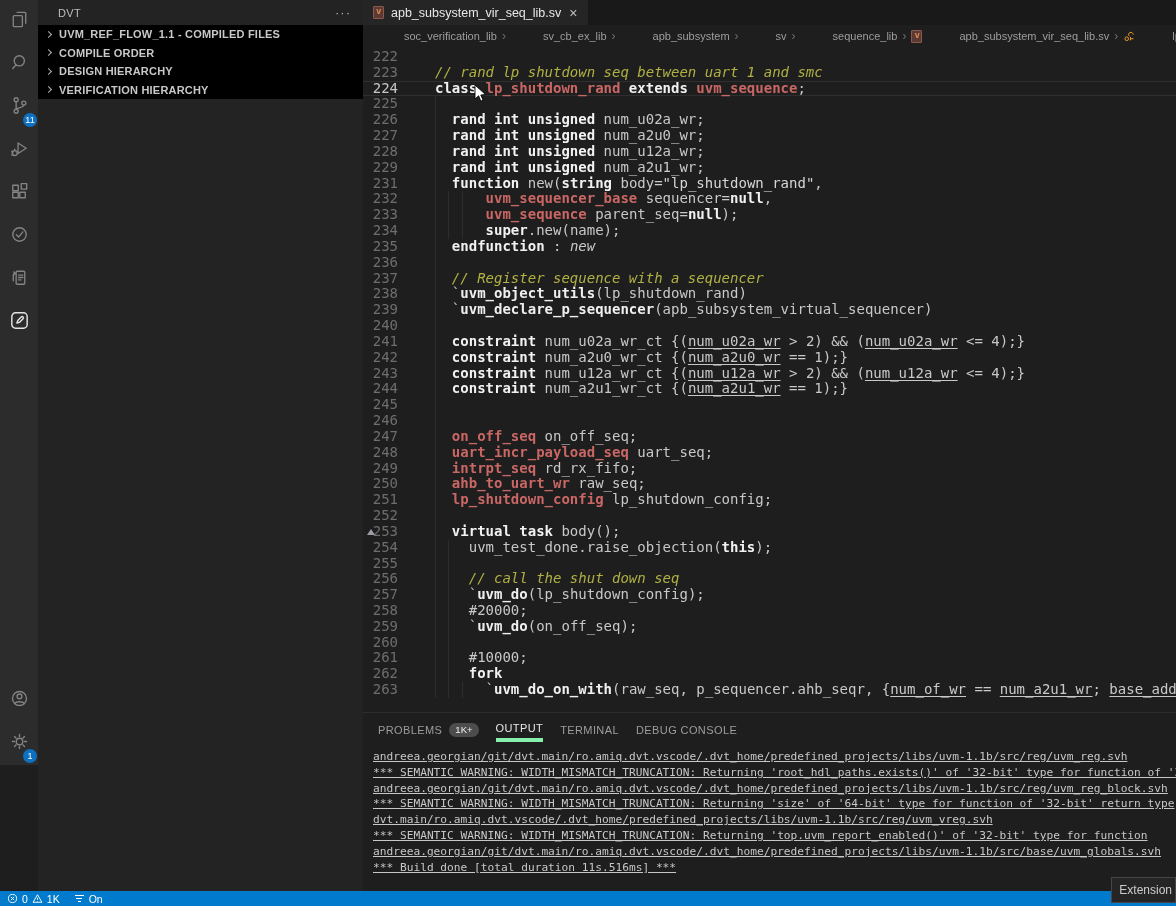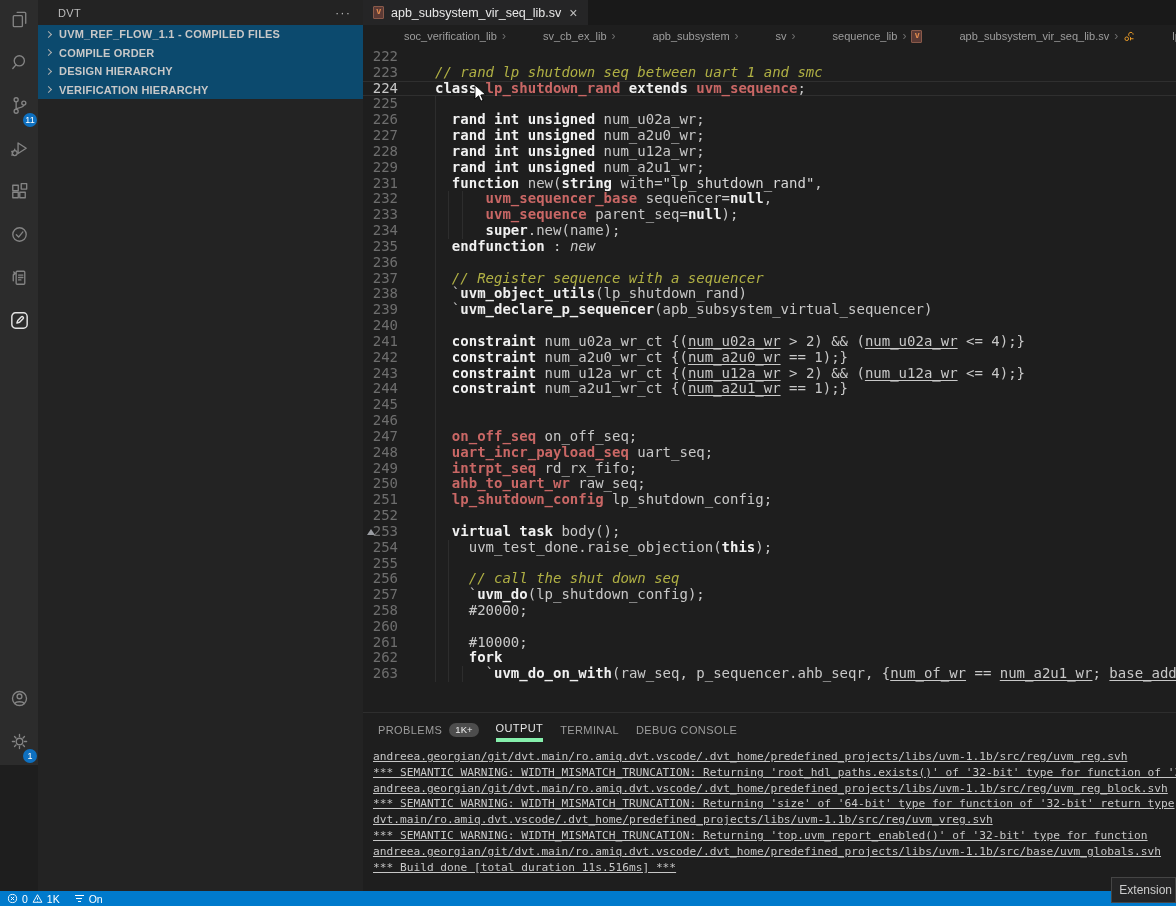--- a/index.html
+++ b/index.html
@@ -14,21 +14,21 @@
   .abitem.active svg { stroke:#e4e4e4; }
   .abspacer { flex:1; }
   .abbadge { position:absolute; right:1px; bottom:2px; min-width:14px; height:14px; border-radius:8px;
     background:#0e70c0; color:#fff; font-size:9px; line-height:14px; text-align:center; padding:0 2px; }
 
   
   #sidebar { position:absolute; left:38px; top:0; width:325px; height:891px; background:#232323; }
   #sidebar-header { height:25px; display:flex; align-items:center; padding:0 12px 0 20px; }
   #sidebar-title { font-size:11px; color:#bdbdbd; letter-spacing:.4px; flex:1; }
   #sidebar-menu { color:#b5b5b5; font-size:13px; letter-spacing:1px; cursor:pointer; }
-  #dvt-tree { background:#0c4a6e; }
+  #dvt-tree { background:#000000; }
   .trow { height:18.5px; display:flex; align-items:center; padding-left:6px; cursor:pointer; }
   .chev { width:5px; height:5px; border-right:1.2px solid #b0b0b0; border-bottom:1.2px solid #b0b0b0;
     transform:rotate(-45deg); margin:0 8px 0 2px; flex:none; }
   .tlabel { font-size:11px; font-weight:700; color:#c8c8c8; letter-spacing:.2px; white-space:nowrap; }
 
   
   #editor-group { position:absolute; left:363px; top:0; width:813px; height:712px; background:#1e1e1e; }
   #tabbar { height:25px; background:#191919; display:flex; }
   #tab-active { background:#252526; display:flex; align-items:center; padding:0 10px; gap:7px; cursor:pointer; }
   #tab-label { font-size:12.5px; color:#e8e8e8; white-space:nowrap; }
@@ -227,21 +227,21 @@
     </div>
   <div id="code">
       <div class="cl"><span class="ln">222</span><span class="ct"></span></div>
       <div class="cl"><span class="ln">223</span><span class="ct"><span class="tok-c">// rand lp shutdown seq between uart 1 and smc</span></span></div>
       <div class="cl cur"><span class="ln">224</span><span class="ct"><span class="tok-k">class </span><span class="tok-t">lp_shutdown_rand</span><span class="tok-k"> extends </span><span class="tok-t">uvm_sequence</span><span class="tok-d">;</span></span></div>
       <div class="cl"><span class="ln">225</span><span class="guide" style="left: 72px;"></span><span class="ct"></span></div>
       <div class="cl"><span class="ln">226</span><span class="guide" style="left: 72px;"></span><span class="ct"><span class="tok-d">  </span><span class="tok-k">rand int unsigned</span><span class="tok-d"> num_u02a_wr;</span></span></div>
       <div class="cl"><span class="ln">227</span><span class="guide" style="left: 72px;"></span><span class="ct"><span class="tok-d">  </span><span class="tok-k">rand int unsigned</span><span class="tok-d"> num_a2u0_wr;</span></span></div>
       <div class="cl"><span class="ln">228</span><span class="guide" style="left: 72px;"></span><span class="ct"><span class="tok-d">  </span><span class="tok-k">rand int unsigned</span><span class="tok-d"> num_u12a_wr;</span></span></div>
       <div class="cl"><span class="ln">229</span><span class="guide" style="left: 72px;"></span><span class="ct"><span class="tok-d">  </span><span class="tok-k">rand int unsigned</span><span class="tok-d"> num_a2u1_wr;</span></span></div>
-      <div class="cl"><span class="ln">231</span><span class="guide" style="left: 72px;"></span><span class="ct"><span class="tok-d">  </span><span class="tok-k">function</span><span class="tok-d"> new(</span><span class="tok-k">string</span><span class="tok-d"> with=</span><span class="tok-s">"lp_shutdown_rand"</span><span class="tok-d">,</span></span></div>
+      <div class="cl"><span class="ln">231</span><span class="guide" style="left: 72px;"></span><span class="ct"><span class="tok-d">  </span><span class="tok-k">function</span><span class="tok-d"> new(</span><span class="tok-k">string</span><span class="tok-d"> body=</span><span class="tok-s">"lp_shutdown_rand"</span><span class="tok-d">,</span></span></div>
       <div class="cl"><span class="ln">232</span><span class="guide" style="left: 72px;"></span><span class="guide" style="left: 85.48px;"></span><span class="guide" style="left: 98.96px;"></span><span class="ct"><span class="tok-d">      </span><span class="tok-t">uvm_sequencer_base</span><span class="tok-d"> sequencer=</span><span class="tok-k">null</span><span class="tok-d">,</span></span></div>
       <div class="cl"><span class="ln">233</span><span class="guide" style="left: 72px;"></span><span class="guide" style="left: 85.48px;"></span><span class="guide" style="left: 98.96px;"></span><span class="ct"><span class="tok-d">      </span><span class="tok-t">uvm_sequence</span><span class="tok-d"> parent_seq=</span><span class="tok-k">null</span><span class="tok-d">);</span></span></div>
       <div class="cl"><span class="ln">234</span><span class="guide" style="left: 72px;"></span><span class="guide" style="left: 85.48px;"></span><span class="guide" style="left: 98.96px;"></span><span class="ct"><span class="tok-d">      </span><span class="tok-k">super</span><span class="tok-d">.new(name);</span></span></div>
       <div class="cl"><span class="ln">235</span><span class="guide" style="left: 72px;"></span><span class="ct"><span class="tok-d">  </span><span class="tok-k">endfunction</span><span class="tok-d"> : </span><span class="tok-i">new</span></span></div>
       <div class="cl"><span class="ln">236</span><span class="guide" style="left: 72px;"></span><span class="ct"></span></div>
       <div class="cl"><span class="ln">237</span><span class="guide" style="left: 72px;"></span><span class="ct"><span class="tok-d">  </span><span class="tok-c">// Register sequence with a sequencer</span></span></div>
       <div class="cl"><span class="ln">238</span><span class="guide" style="left: 72px;"></span><span class="ct"><span class="tok-d">  `</span><span class="tok-m">uvm_object_utils</span><span class="tok-d">(lp_shutdown_rand)</span></span></div>
       <div class="cl"><span class="ln">239</span><span class="guide" style="left: 72px;"></span><span class="ct"><span class="tok-d">  `</span><span class="tok-m">uvm_declare_p_sequencer</span><span class="tok-d">(apb_subsystem_virtual_sequencer)</span></span></div>
       <div class="cl"><span class="ln">240</span><span class="guide" style="left: 72px;"></span><span class="ct"></span></div>
       <div class="cl"><span class="ln">241</span><span class="guide" style="left: 72px;"></span><span class="ct"><span class="tok-d">  </span><span class="tok-k">constraint</span><span class="tok-d"> num_u02a_wr_ct {(</span><span class="tok-u">num_u02a_wr</span><span class="tok-d"> &gt; 2) &amp;&amp; (</span><span class="tok-u">num_u02a_wr</span><span class="tok-d"> &lt;= 4);}</span></span></div>
@@ -255,20 +255,21 @@
       <div class="cl"><span class="ln">249</span><span class="guide" style="left: 72px;"></span><span class="ct"><span class="tok-d">  </span><span class="tok-t">intrpt_seq</span><span class="tok-d"> rd_rx_fifo;</span></span></div>
       <div class="cl"><span class="ln">250</span><span class="guide" style="left: 72px;"></span><span class="ct"><span class="tok-d">  </span><span class="tok-t">ahb_to_uart_wr</span><span class="tok-d"> raw_seq;</span></span></div>
       <div class="cl"><span class="ln">251</span><span class="guide" style="left: 72px;"></span><span class="ct"><span class="tok-d">  </span><span class="tok-t">lp_shutdown_config</span><span class="tok-d"> lp_shutdown_config;</span></span></div>
       <div class="cl"><span class="ln">252</span><span class="guide" style="left: 72px;"></span><span class="ct"></span></div>
       <div class="cl"><span class="ln">253</span><span class="ovr"></span><span class="guide" style="left: 72px;"></span><span class="ct"><span class="tok-d">  </span><span class="tok-k">virtual task</span><span class="tok-d"> body();</span></span></div>
       <div class="cl"><span class="ln">254</span><span class="guide" style="left: 72px;"></span><span class="guide" style="left: 85.48px;"></span><span class="ct"><span class="tok-d">    uvm_test_done.raise_objection(</span><span class="tok-k">this</span><span class="tok-d">);</span></span></div>
       <div class="cl"><span class="ln">255</span><span class="guide" style="left: 72px;"></span><span class="guide" style="left: 85.48px;"></span><span class="ct"></span></div>
       <div class="cl"><span class="ln">256</span><span class="guide" style="left: 72px;"></span><span class="guide" style="left: 85.48px;"></span><span class="ct"><span class="tok-d">    </span><span class="tok-c">// call the shut down seq</span></span></div>
       <div class="cl"><span class="ln">257</span><span class="guide" style="left: 72px;"></span><span class="guide" style="left: 85.48px;"></span><span class="ct"><span class="tok-d">    `</span><span class="tok-m">uvm_do</span><span class="tok-d">(lp_shutdown_config);</span></span></div>
       <div class="cl"><span class="ln">258</span><span class="guide" style="left: 72px;"></span><span class="guide" style="left: 85.48px;"></span><span class="ct"><span class="tok-d">    #20000;</span></span></div>
+      <div class="cl"><span class="ln">259</span><span class="guide" style="left: 72px;"></span><span class="guide" style="left: 85.48px;"></span><span class="ct"><span class="tok-d">    `</span><span class="tok-m">uvm_do</span><span class="tok-d">(on_off_seq);</span></span></div>
       <div class="cl"><span class="ln">260</span><span class="guide" style="left: 72px;"></span><span class="guide" style="left: 85.48px;"></span><span class="ct"></span></div>
       <div class="cl"><span class="ln">261</span><span class="guide" style="left: 72px;"></span><span class="guide" style="left: 85.48px;"></span><span class="ct"><span class="tok-d">    #10000;</span></span></div>
       <div class="cl"><span class="ln">262</span><span class="guide" style="left: 72px;"></span><span class="guide" style="left: 85.48px;"></span><span class="ct"><span class="tok-d">    </span><span class="tok-k">fork</span></span></div>
       <div class="cl"><span class="ln">263</span><span class="guide" style="left: 72px;"></span><span class="guide" style="left: 85.48px;"></span><span class="guide" style="left: 98.96px;"></span><span class="ct"><span class="tok-d">      `</span><span class="tok-m">uvm_do_on_with</span><span class="tok-d">(raw_seq, p_sequencer.ahb_seqr, {</span><span class="tok-u">num_of_wr</span><span class="tok-d"> == </span><span class="tok-u">num_a2u1_wr</span><span class="tok-d">; </span><span class="tok-u">base_addr</span><span class="tok-d"> == 'h880000;})</span></span></div>
     </div>
 </div>
 
 <div id="panel">
   <div id="panel-tabs">
       <div class="ptab">

